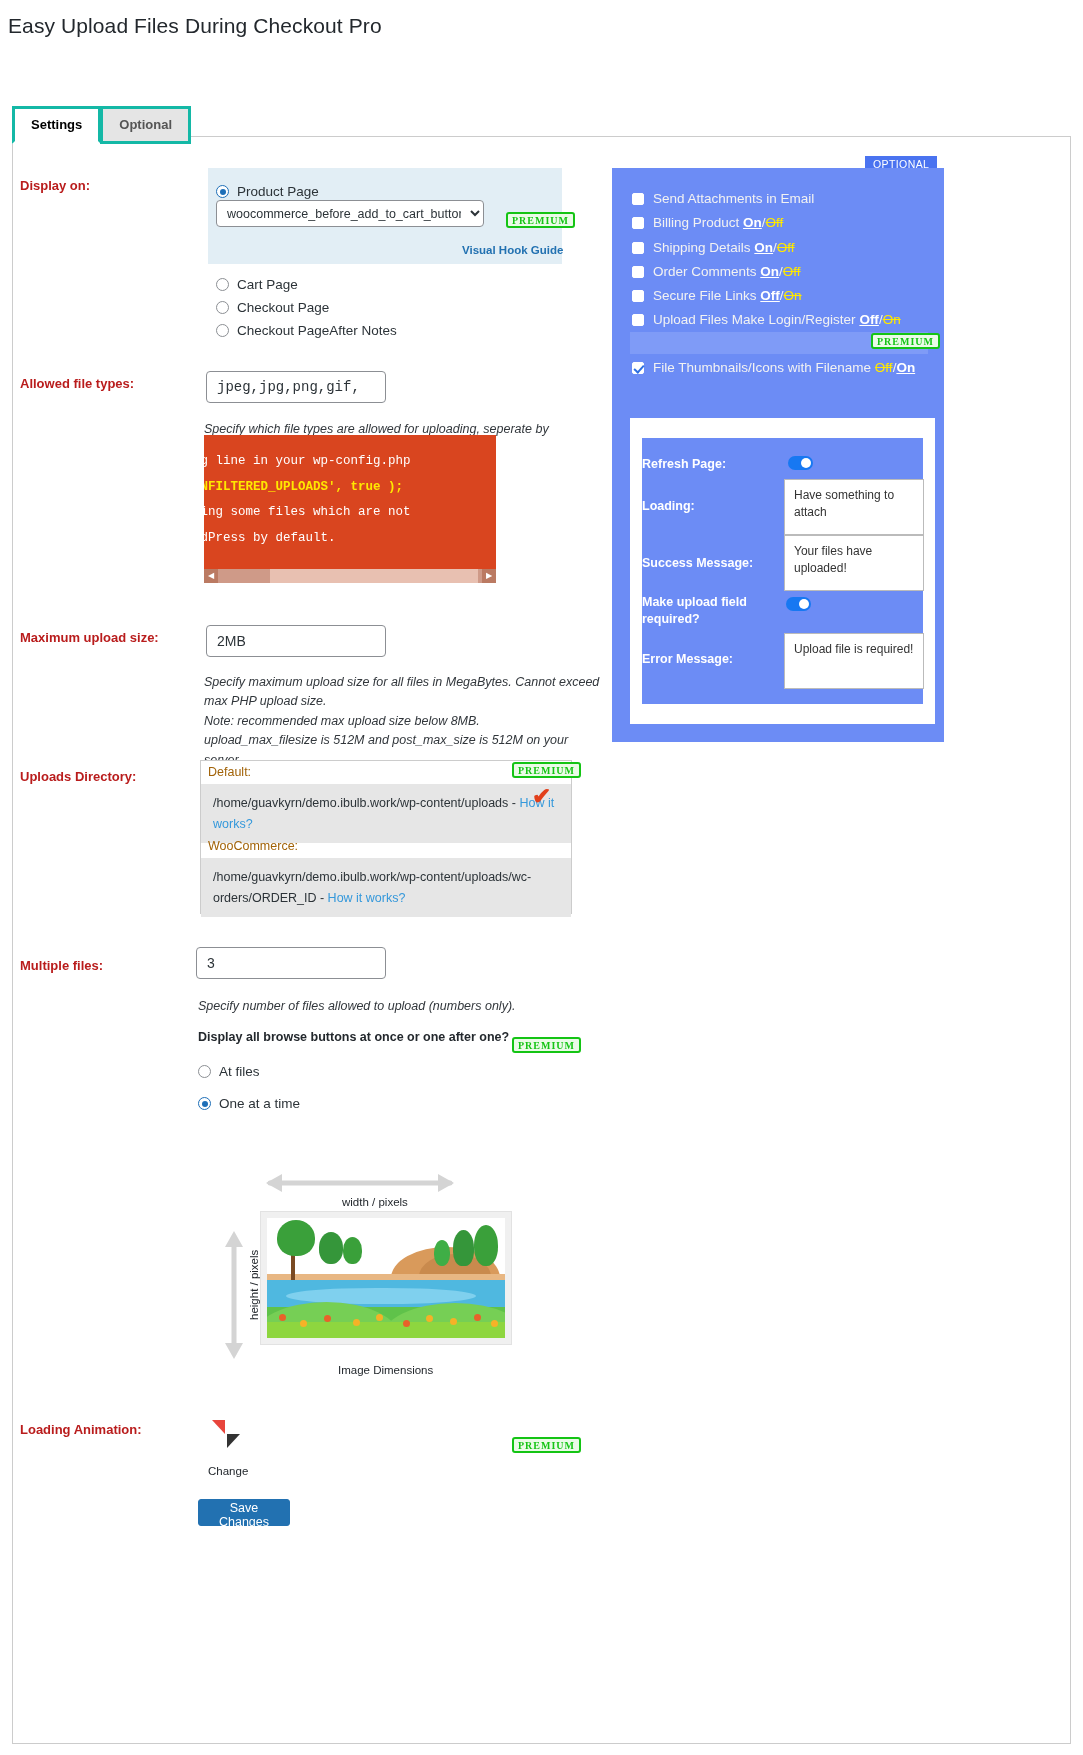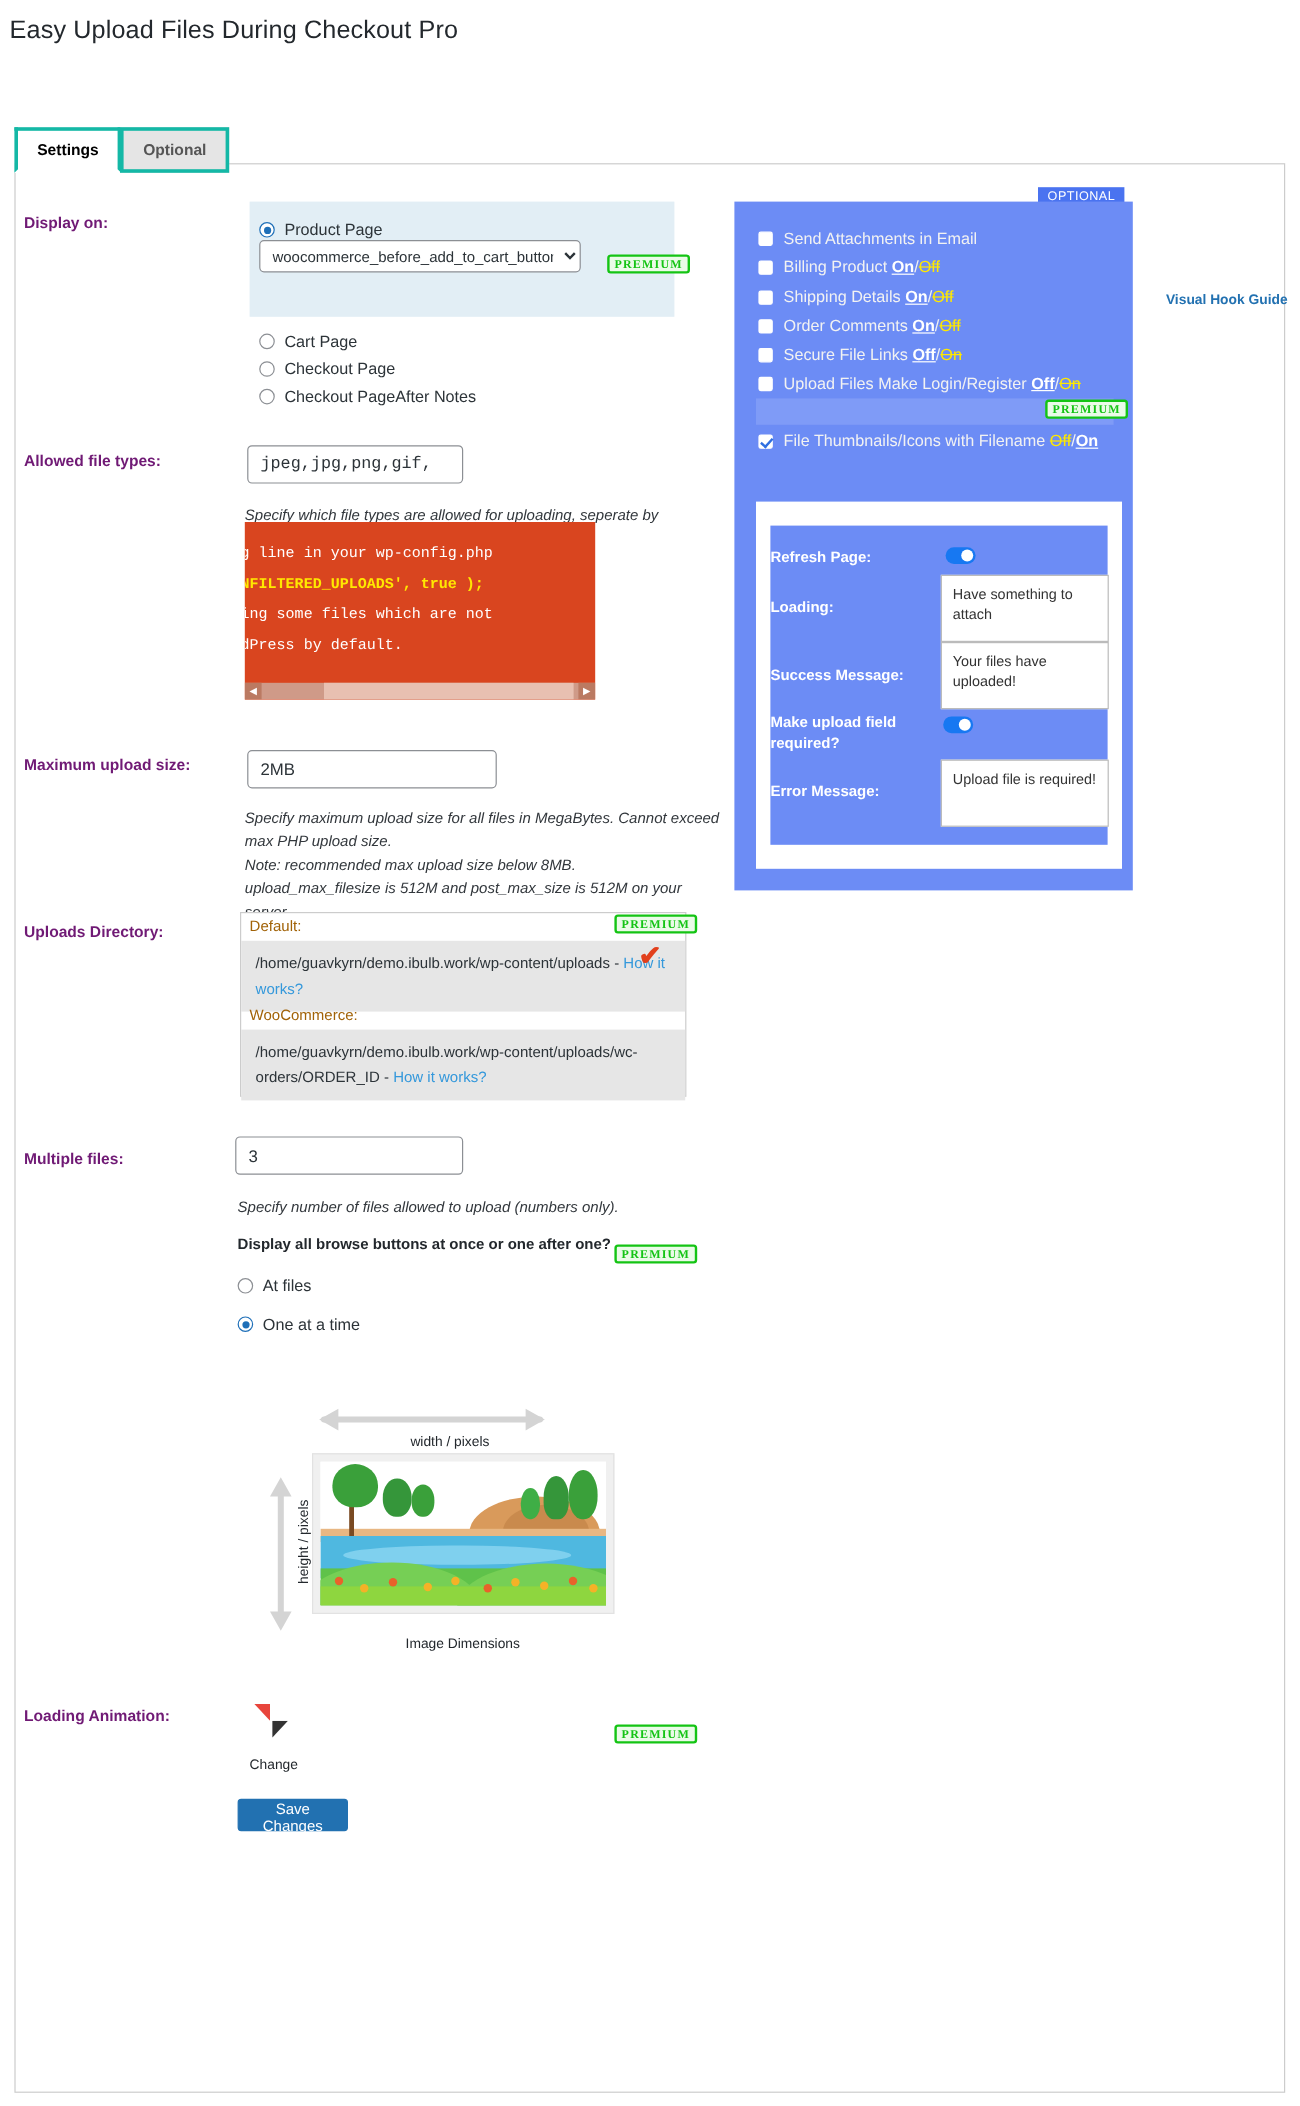--- a/index.html
+++ b/index.html
@@ -24,21 +24,21 @@
     border:3px solid #14b8a6; background:#e5e5e5; color:#555;
     margin-right:-1px; position:relative; cursor:pointer;
   }
   .tab.active{ background:#fff; border-bottom-color:#fff; color:#000; }
   .panel{
     position:absolute; left:12px; top:136px; width:1059px; height:1608px;
     border:1px solid #ccc; background:#fff;
   }
   
   .row-label{
-    position:absolute; font-size:13px; font-weight:700; color:#701a75;
+    position:absolute; font-size:13px; font-weight:700; color:#b91c1c;
   }
   .desc{
     position:absolute; font-style:italic; font-size:12.5px; color:#32373c; line-height:1.55;
   }
   .txtinput{
     position:absolute; border:1px solid #8c8f94; border-radius:4px;
     background:#fff; font-size:14px; color:#2c3338;
     padding:7px 10px; font-family:"Liberation Sans", sans-serif;
   }
   
@@ -219,21 +219,21 @@
 <div class="row-label" style="left:20px; top:178px;">Display on:</div>
 
 <div class="hookbox"></div>
 <div class="radio-line" style="left:216px; top:184px;">
   <span class="radio on"></span><span>Product Page</span>
 </div>
 <select class="hooksel">
   <option>woocommerce_before_add_to_cart_button</option>
 </select>
 <div class="premium" style="left:506px; top:212px;">PREMIUM</div>
-<div class="hooklink" style="left:462px; top:244px;text-align:right;">Visual Hook Guide</div>
+<div class="hooklink" style="left:462px; top:244px;">Visual Hook Guide</div>
 
 <div class="radio-line" style="left:216px; top:277px;">
   <span class="radio"></span><span>Cart Page</span>
 </div>
 <div class="radio-line" style="left:216px; top:300px;">
   <span class="radio"></span><span>Checkout Page</span>
 </div>
 <div class="radio-line" style="left:216px; top:323px;">
   <span class="radio"></span><span>Checkout PageAfter Notes</span>
 </div>
@@ -248,21 +248,21 @@
 <span>u are allowing some files which are not</span>
 <span>rted by WordPress by default.</span></div>
   <div class="hscroll">
     <div class="arw">◀</div>
     <div class="thumb"></div>
     <div class="arw" style="position:absolute; right:0;">▶</div>
   </div>
 </div>
 
 <div class="row-label" style="left:20px; top:630px;">Maximum upload size:</div>
-<input class="txtinput" style="left: 206px; top: 625px; width: 208px;" value="2MB">
+<input class="txtinput" style="left: 206px; top: 625px; width: 180px;" value="2MB">
 <div class="desc" style="left:204px; top:673px; width:400px;">
   <span>Specify maximum upload size for all files in MegaBytes. Cannot exceed</span>
   <span>max PHP upload size.</span><br>
   <span>Note: recommended max upload size below 8MB.</span><br>
   <span>upload_max_filesize is 512M and post_max_size is 512M on your server</span>
 </div>
 
 <div class="row-label" style="left:20px; top:769px;">Uploads Directory:</div>
 <div class="udbox"></div>
 <div class="udlabel" style="left:208px; top:765px;">Default:</div>

